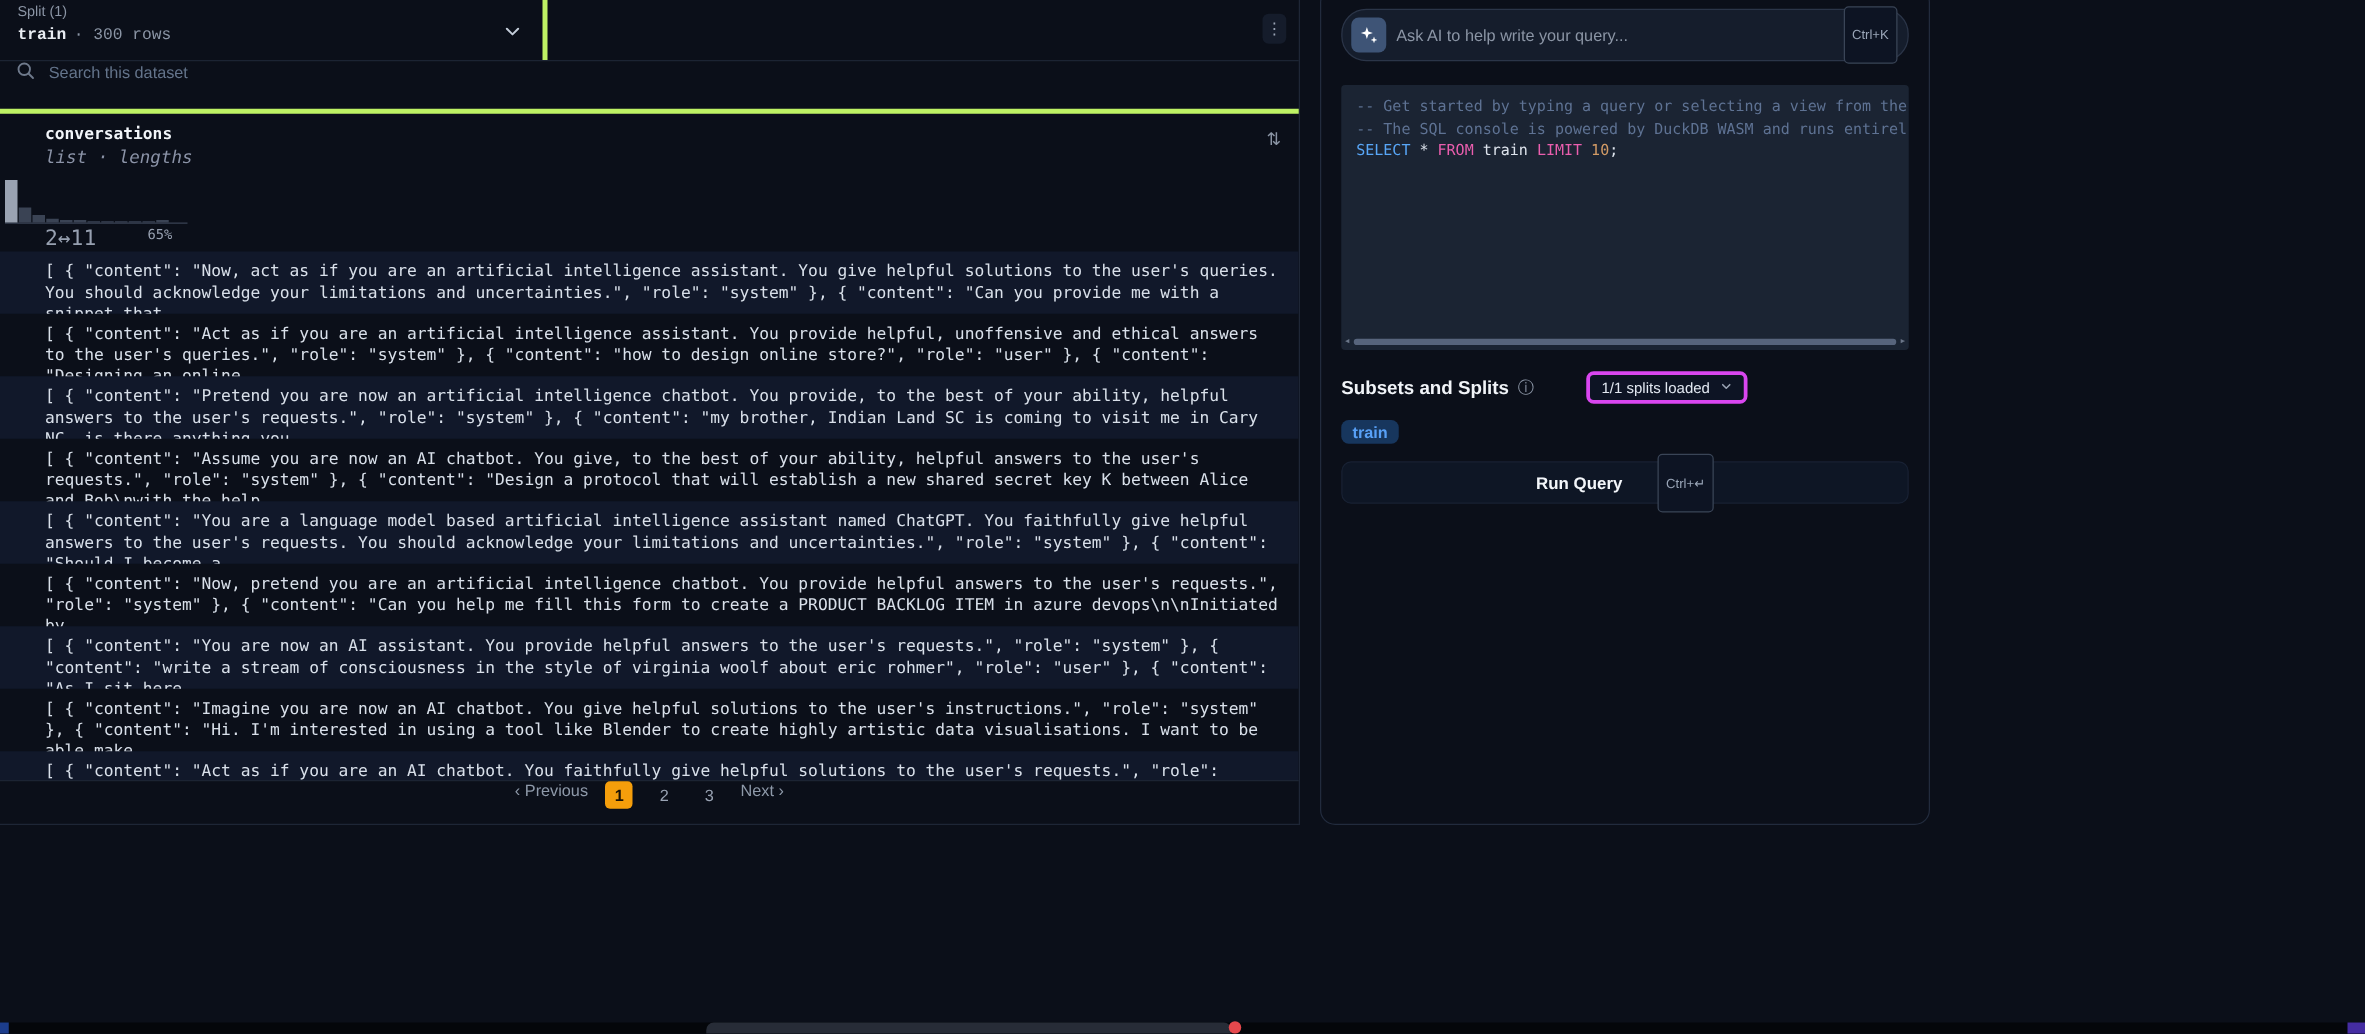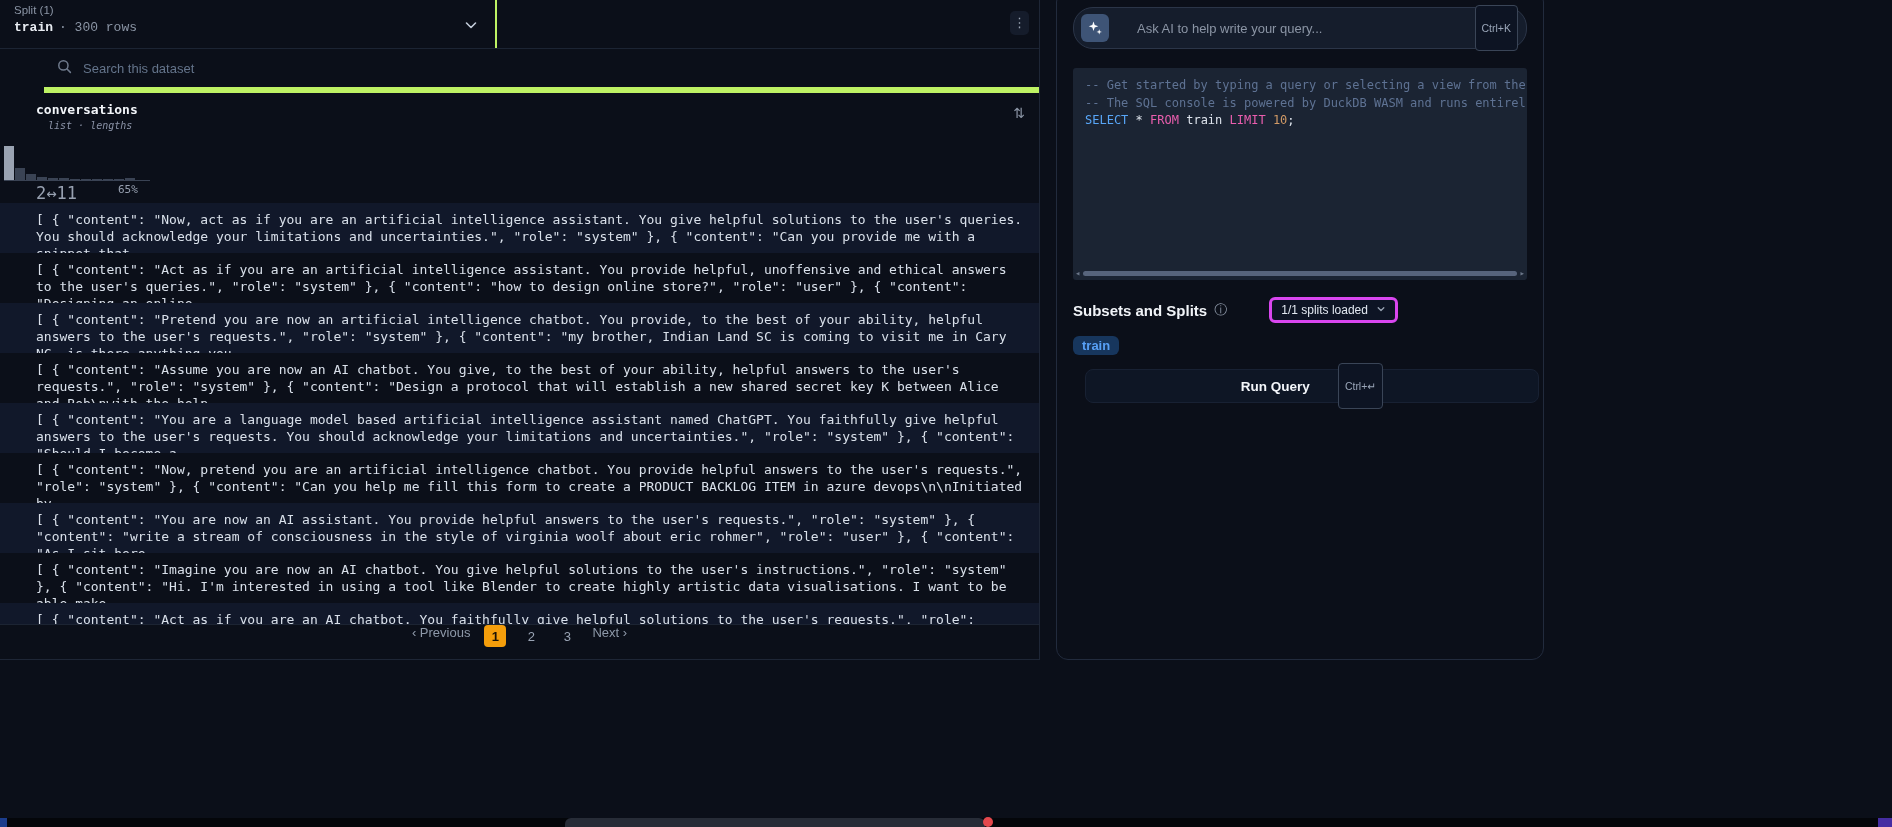--- a/index.html
+++ b/index.html
@@ -11,37 +11,37 @@
   }
   .mono{font-family:"DejaVu Sans Mono",monospace;}
 
   
   .left-panel{
     position:absolute;left:0;top:0;width:1040px;height:660px;
     border-right:1px solid #1e2636;border-bottom:1px solid #1e2636;
     box-sizing:border-box;display:flex;flex-direction:column;background:#0b0f19;
   }
   .topbar{height:48px;min-height:48px;border-bottom:1px solid #1c2433;display:flex;position:relative;}
-  .split-btn{width:497px;box-sizing:border-box;border-right:2px solid #bef264;padding:4px 14px;cursor:pointer;position:relative;}
+  .split-btn{width:438px;box-sizing:border-box;border-right:4px solid #bef264;padding:4px 14px;cursor:pointer;position:relative;}
   .split-label{font-size:11.5px;color:#8b95a5;}
   .split-value{margin-top:4px;font-size:13px;color:#e8ecf2;font-family:Liberation Mono, monospace;}
   .split-name{font-weight:700;}
   .split-meta{color:#8b95a5;font-weight:400;margin-left:6px;}
   .split-chevron{position:absolute;right:16px;top:17px;color:#c3ccd9;}
   .dots-btn{
     position:absolute;right:10px;top:11px;width:19px;height:24px;border-radius:5px;
     background:#151c2b;color:#9aa4b4;font-size:13px;line-height:24px;text-align:center;cursor:pointer;
   }
-  .searchbar{height:38px;min-height:38px;border-bottom:6px solid #bef264;display:flex;align-items:center;padding:0 13px;gap:9px;margin-left:44px;}
+  .searchbar{height:38px;min-height:38px;border-bottom:4px solid #bef264;display:flex;align-items:flex-start;padding:0 13px;gap:9px;}
   .search-input{flex:1;background:transparent;border:none;outline:none;color:#d7dee8;font-size:13px;font-family:"Liberation Sans",sans-serif;}
   .search-input::placeholder{color:#64748b;}
 
   .colheader{height:110px;min-height:110px;position:relative;}
   .col-name{position:absolute;left:36px;top:9px;font-weight:700;font-size:13px;color:#f2f5f9;}
-  .col-type{position:absolute;left:48px;top:27px;font-style:italic;font-size:10px;color:#8b93a7;}
+  .col-type{position:absolute;left:36px;top:27px;font-style:italic;font-size:14px;color:#8b93a7;}
   .sort-icon{position:absolute;right:14px;top:12px;color:#8b95a5;font-size:14px;cursor:pointer;}
   .hist{position:absolute;left:4px;top:50px;width:146px;height:37px;display:flex;align-items:flex-end;gap:1px;border-bottom:1px solid #3a4354;}
   .hist .bar{width:10px;background:#3a4354;}
   .hist .bar-first{background:#9aa3b2;}
   .hist-range{position:absolute;left:36px;top:90px;font-size:17px;color:#97a0b0;}
   .hist-pct{position:absolute;left:118px;top:90px;font-size:11px;color:#97a0b0;}
 
   .rows{flex:1;overflow:hidden;font-family:"DejaVu Sans Mono",monospace;font-size:13px;line-height:17px;color:#d9e0ea;}
   .row{height:50px;box-sizing:border-box;padding:8px 10px 8px 36px;overflow:hidden;cursor:pointer;}
   .row:nth-child(odd){background:#11182a;}
@@ -50,21 +50,21 @@
   .page-nav{cursor:pointer;}
   .pages{display:flex;align-items:center;gap:14px;}
   .page-num{min-width:22px;height:22px;border-radius:4px;display:flex;align-items:center;justify-content:center;color:#9aa4b4;cursor:pointer;}
   .page-num.active{background:#f59e0b;color:#1a1205;font-weight:700;}
 
   
   .right-card{
     position:absolute;left:1056px;top:-10px;width:488px;height:670px;
     border:1px solid #222b3d;border-radius:12px;box-sizing:border-box;padding:16px;background:#0b0f19;
   }
-  .ask-ai{height:42px;box-sizing:border-box;border:1px solid #2b3548;background:#151d2c;border-radius:20px;display:flex;align-items:center;padding:0 8px 0 7px;gap:26px;}
+  .ask-ai{height:42px;box-sizing:border-box;border:1px solid #2b3548;background:#151d2c;border-radius:20px;display:flex;align-items:center;padding:0 8px 0 7px;gap:6px;}
   .ai-icon{width:28px;height:28px;min-width:28px;border-radius:6px;background:#3e5476;display:flex;align-items:center;justify-content:center;}
   .ask-input{flex:1;background:transparent;border:none;outline:none;color:#cdd5e1;font-size:13px;font-family:"Liberation Sans",sans-serif;}
   .ask-input::placeholder{color:#8b95a5;}
   .kbd{border:1px solid #3a4557;border-radius:4px;background:#0d1423;color:#9aa6b8;font-size:10.5px;padding:16px 6px;white-space:nowrap;}
 
   .editor{
     margin-top:19px;height:212px;background:#1b2433;border-radius:3px;position:relative;
     font-family:"DejaVu Sans Mono",monospace;font-size:12px;line-height:17.5px;
     padding:9px 0 0 12px;box-sizing:border-box;overflow:hidden;cursor:text;
   }
@@ -79,21 +79,21 @@
   .hs-thumb{flex:1;height:5px;background:#57647c;border-radius:3px;cursor:grab;}
 
   .subsets-row{margin-top:17px;display:flex;align-items:center;}
   .subsets-title{font-weight:700;font-size:15px;color:#f1f4f8;}
   .info-icon{margin-left:7px;color:#8b95a5;font-size:13px;cursor:pointer;}
   .splits-dd{margin-left:42px;border:3px solid #d946ef;border-radius:6px;padding:3px 9px;font-size:12px;color:#e2e8f1;display:flex;gap:8px;align-items:center;background:#0d1424;cursor:pointer;}
   .splits-dd .dd-chevron{color:#9aa4b4;}
 
   .train-chip{margin-top:13px;display:inline-flex;background:#17365d;color:#58a0f6;border-radius:6px;padding:2px 9px;font-weight:600;font-size:13px;width:fit-content;cursor:pointer;}
 
-  .run-btn{margin-top:14px;height:34px;width:100%;border-radius:8px;background:#0e1625;border:1px solid #182133;box-sizing:border-box;display:flex;align-items:center;justify-content:center;gap:28px;cursor:pointer;margin-left:12px;}
+  .run-btn{margin-top:14px;height:34px;width:100%;border-radius:8px;background:#0e1625;border:1px solid #182133;box-sizing:border-box;display:flex;align-items:center;justify-content:center;gap:28px;cursor:pointer;}
   .run-label{font-weight:700;font-size:13.5px;color:#f3f6fa;}
 
   
   .bottom-strip{position:absolute;left:0;right:0;bottom:0;height:9px;background:#04060a;}
   .strip-blue{position:absolute;left:0;bottom:0;width:7px;height:9px;background:#2450b8;opacity:.75;}
   .strip-bar{position:absolute;left:565px;bottom:0;width:420px;height:9px;background:#272c37;border-radius:6px 6px 0 0;}
   .strip-dot{position:absolute;left:983px;bottom:0;width:10px;height:10px;border-radius:50%;background:#e5484d;}
   .strip-purple{position:absolute;right:0;bottom:0;width:14px;height:9px;background:#5b3bd6;opacity:.75;}
 </style>
 </head>

